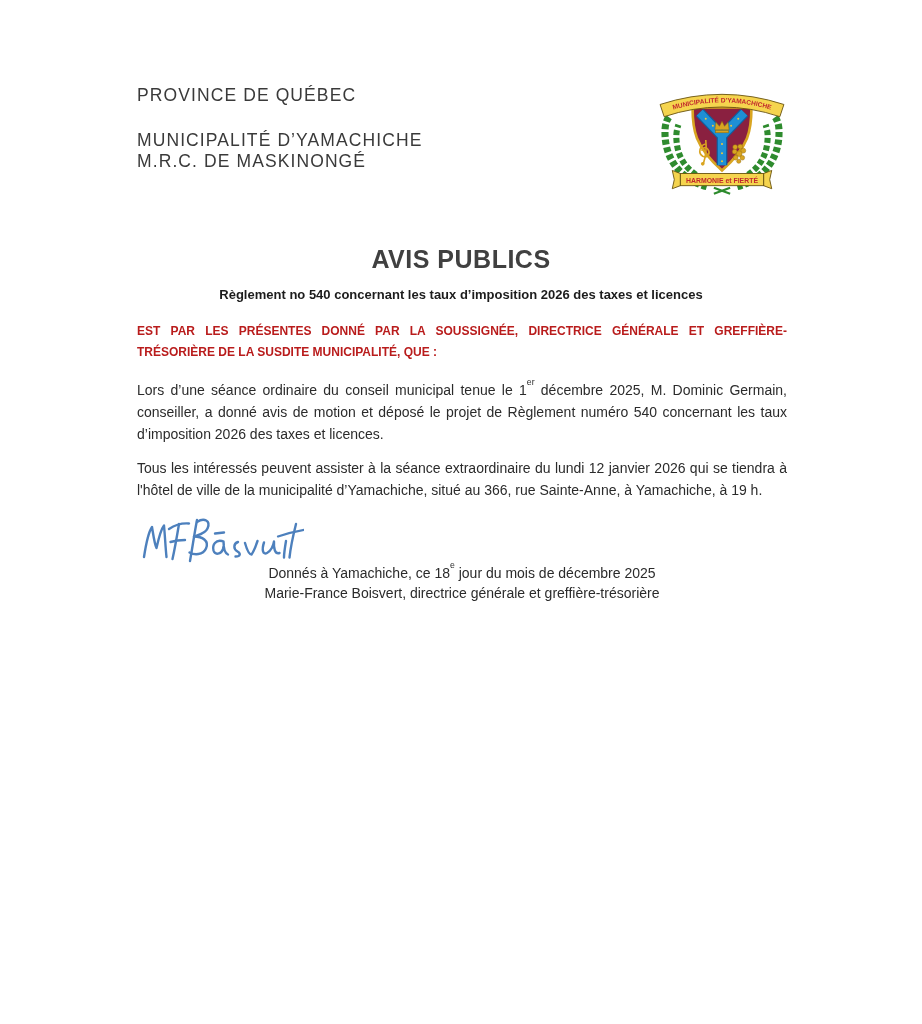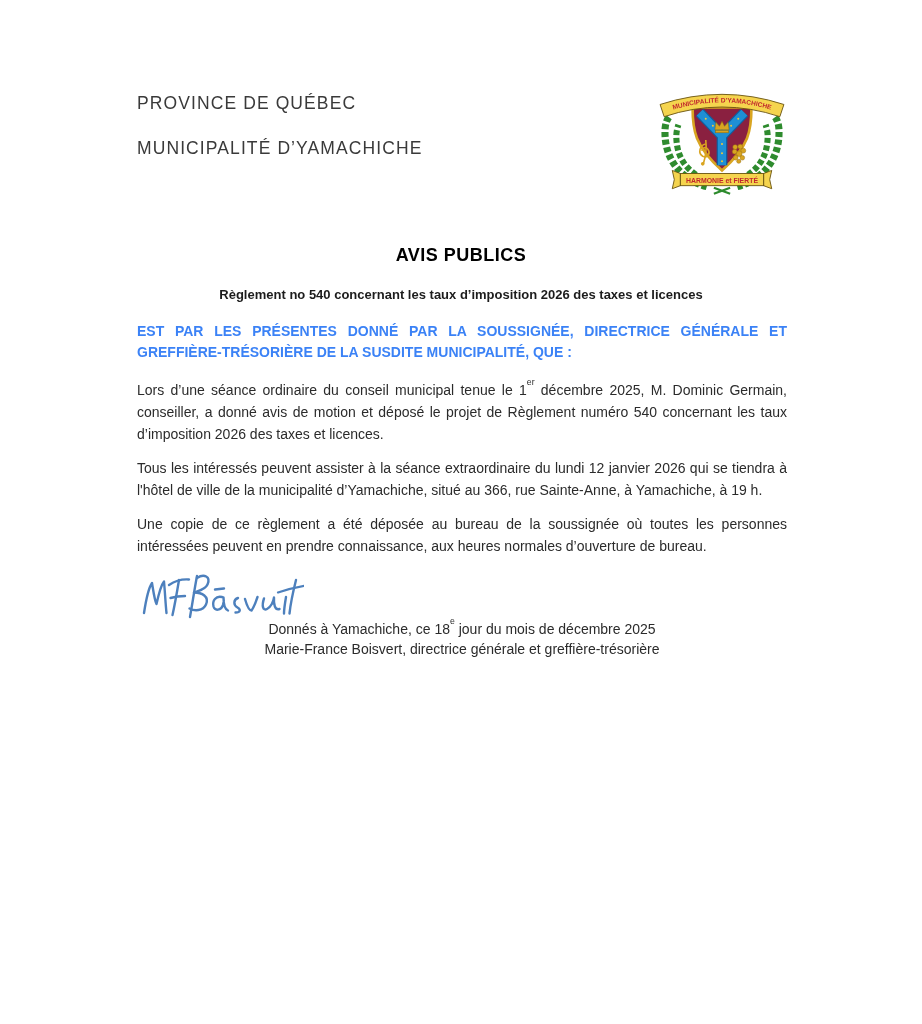--- a/index.html
+++ b/index.html
@@ -6,61 +6,62 @@
   html, body { background:#ffffff; }
   body {
     width:922px; height:1024px; position:relative; overflow:hidden;
     font-family:"Liberation Sans", sans-serif; color:#2b2b2b;
   }
   .page { position:absolute; inset:0; background:#ffffff; }
 
   
   .letterhead { position:absolute; left:137px; top:85px; }
   .lh-line { font-size:17.5px; letter-spacing:1.1px; color:#3a3a3a; line-height:21px; }
-  .lh-province { margin-bottom:24px;margin-top:8px; }
+  .lh-province { margin-bottom:24px; }
 
   
   .crest { position:absolute; left:654px; top:83px; width:136px; height:114px; }
   .crest svg { width:100%; height:100%; display:block; }
 
   
   .title {
     position:absolute; top:245px; left:0; width:100%; text-align:center;
-    font-size:18px; font-weight:bold; letter-spacing:0.5px; color:#000000;
+    font-size:25px; font-weight:bold; letter-spacing:0.5px; color:#404040;
   }
   .subtitle {
     position:absolute; top:287px; left:0; width:100%; text-align:center;
     font-size:13px; font-weight:bold; color:#1c1c1c;
   }
 
   
   .content { position:absolute; left:137px; top:321px; width:650px; }
   .intro {
-    font-size:14px; font-weight:bold; line-height:21px;
-    text-align:justify; color:#3b82f6; margin-bottom:12px;
+    font-size:12px; font-weight:bold; line-height:21px;
+    text-align:justify; color:#b91c1c; margin-bottom:12px;
   }
   .body-para {
     font-size:14px; line-height:22px; text-align:justify;
     color:#2b2b2b; margin-bottom:12px;
   }
   sup.ord { font-size:62%; position:relative; top:-0.45em; letter-spacing:0; }
 
   
   .signature-block { margin-top:10px; }
   .signature-svg { display:block; margin-left:2px; margin-bottom:-6px; }
   .closing-line { font-size:14px; line-height:20.5px; color:#2b2b2b; text-align:center; }
 </style>
 </head>
 <body>
 
 <div class="page">
 
   <div class="letterhead">
     <p class="lh-line lh-province">PROVINCE DE QUÉBEC</p>
     <p class="lh-line">MUNICIPALITÉ D’YAMACHICHE</p>
+    <p class="lh-line">M.R.C. DE MASKINONGÉ</p>
   </div>
 
   <div class="crest">
     <svg viewBox="0 0 134 112" xmlns="http://www.w3.org/2000/svg">
       <defs>
         <path id="topArcPath" d="M10,29 Q67,9 124,29"></path>
       </defs>
 
       <g fill="none" stroke-dasharray="5 2.6" stroke-linecap="butt" stroke="#2E8B2E">
         <path d="M52,102 C24,94 9,72 11,44 C11.5,39 13,35.5 15,33" stroke-width="7"></path>
@@ -130,21 +131,20 @@
   <h2 class="subtitle">Règlement no 540 concernant les taux d’imposition 2026 des taxes et licences</h2>
 
   <div class="content">
     <p class="intro">EST PAR LES PRÉSENTES DONNÉ PAR LA SOUSSIGNÉE, DIRECTRICE GÉNÉRALE ET GREFFIÈRE-TRÉSORIÈRE DE LA SUSDITE MUNICIPALITÉ, QUE :</p>
 
     <p class="body-para"><span>Lors d’une séance ordinaire du conseil municipal tenue le 1</span><sup class="ord">er</sup><span> décembre 2025, M. Dominic Germain, conseiller, a donné avis de motion et déposé le projet de Règlement numéro 540 concernant les taux d’imposition 2026 des taxes et licences.</span></p>
 
 
     <p class="body-para">Tous les intéressés peuvent assister à la séance extraordinaire du lundi 12 janvier 2026 qui se tiendra à l'hôtel de ville de la municipalité d’Yamachiche, situé au 366, rue Sainte-Anne, à Yamachiche, à 19 h.</p>
 
-    <p class="body-para">Une copie de ce règlement a été déposée au bureau de la soussignée où toutes les personnes intéressées peuvent en prendre connaissance, aux heures normales d’ouverture de bureau.</p>
 
     <div class="signature-block">
       <svg class="signature-svg" width="165" height="52" viewBox="0 0 165 52" xmlns="http://www.w3.org/2000/svg">
         <g fill="none" stroke-width="2.4" stroke-linecap="round" stroke-linejoin="round" stroke="#4D80BD">
           <path d="M5,44 C7,31 9.5,19 13,14 C14.5,23 15.5,31 17.5,35 C19.5,26 22,16 25,12.5 C26,23 26.5,35 27.5,44"></path>
           <path d="M40,11 C38,23 36,35 33.5,46"></path>
           <path d="M30,16 C36,12 44,10 50,10.5"></path>
           <path d="M31.5,29 C36.5,27.5 42,27 46,27"></path>
           <path d="M58,7 C55.5,20 53.5,34 51,48"></path>
           <path d="M58,9 C65,4.5 72,7.5 68.5,15.5 C66,21 59,22 55,23.5 C63,23.5 70.5,27.5 67,35.5 C64,42.5 55,42 50.5,39.5"></path>

